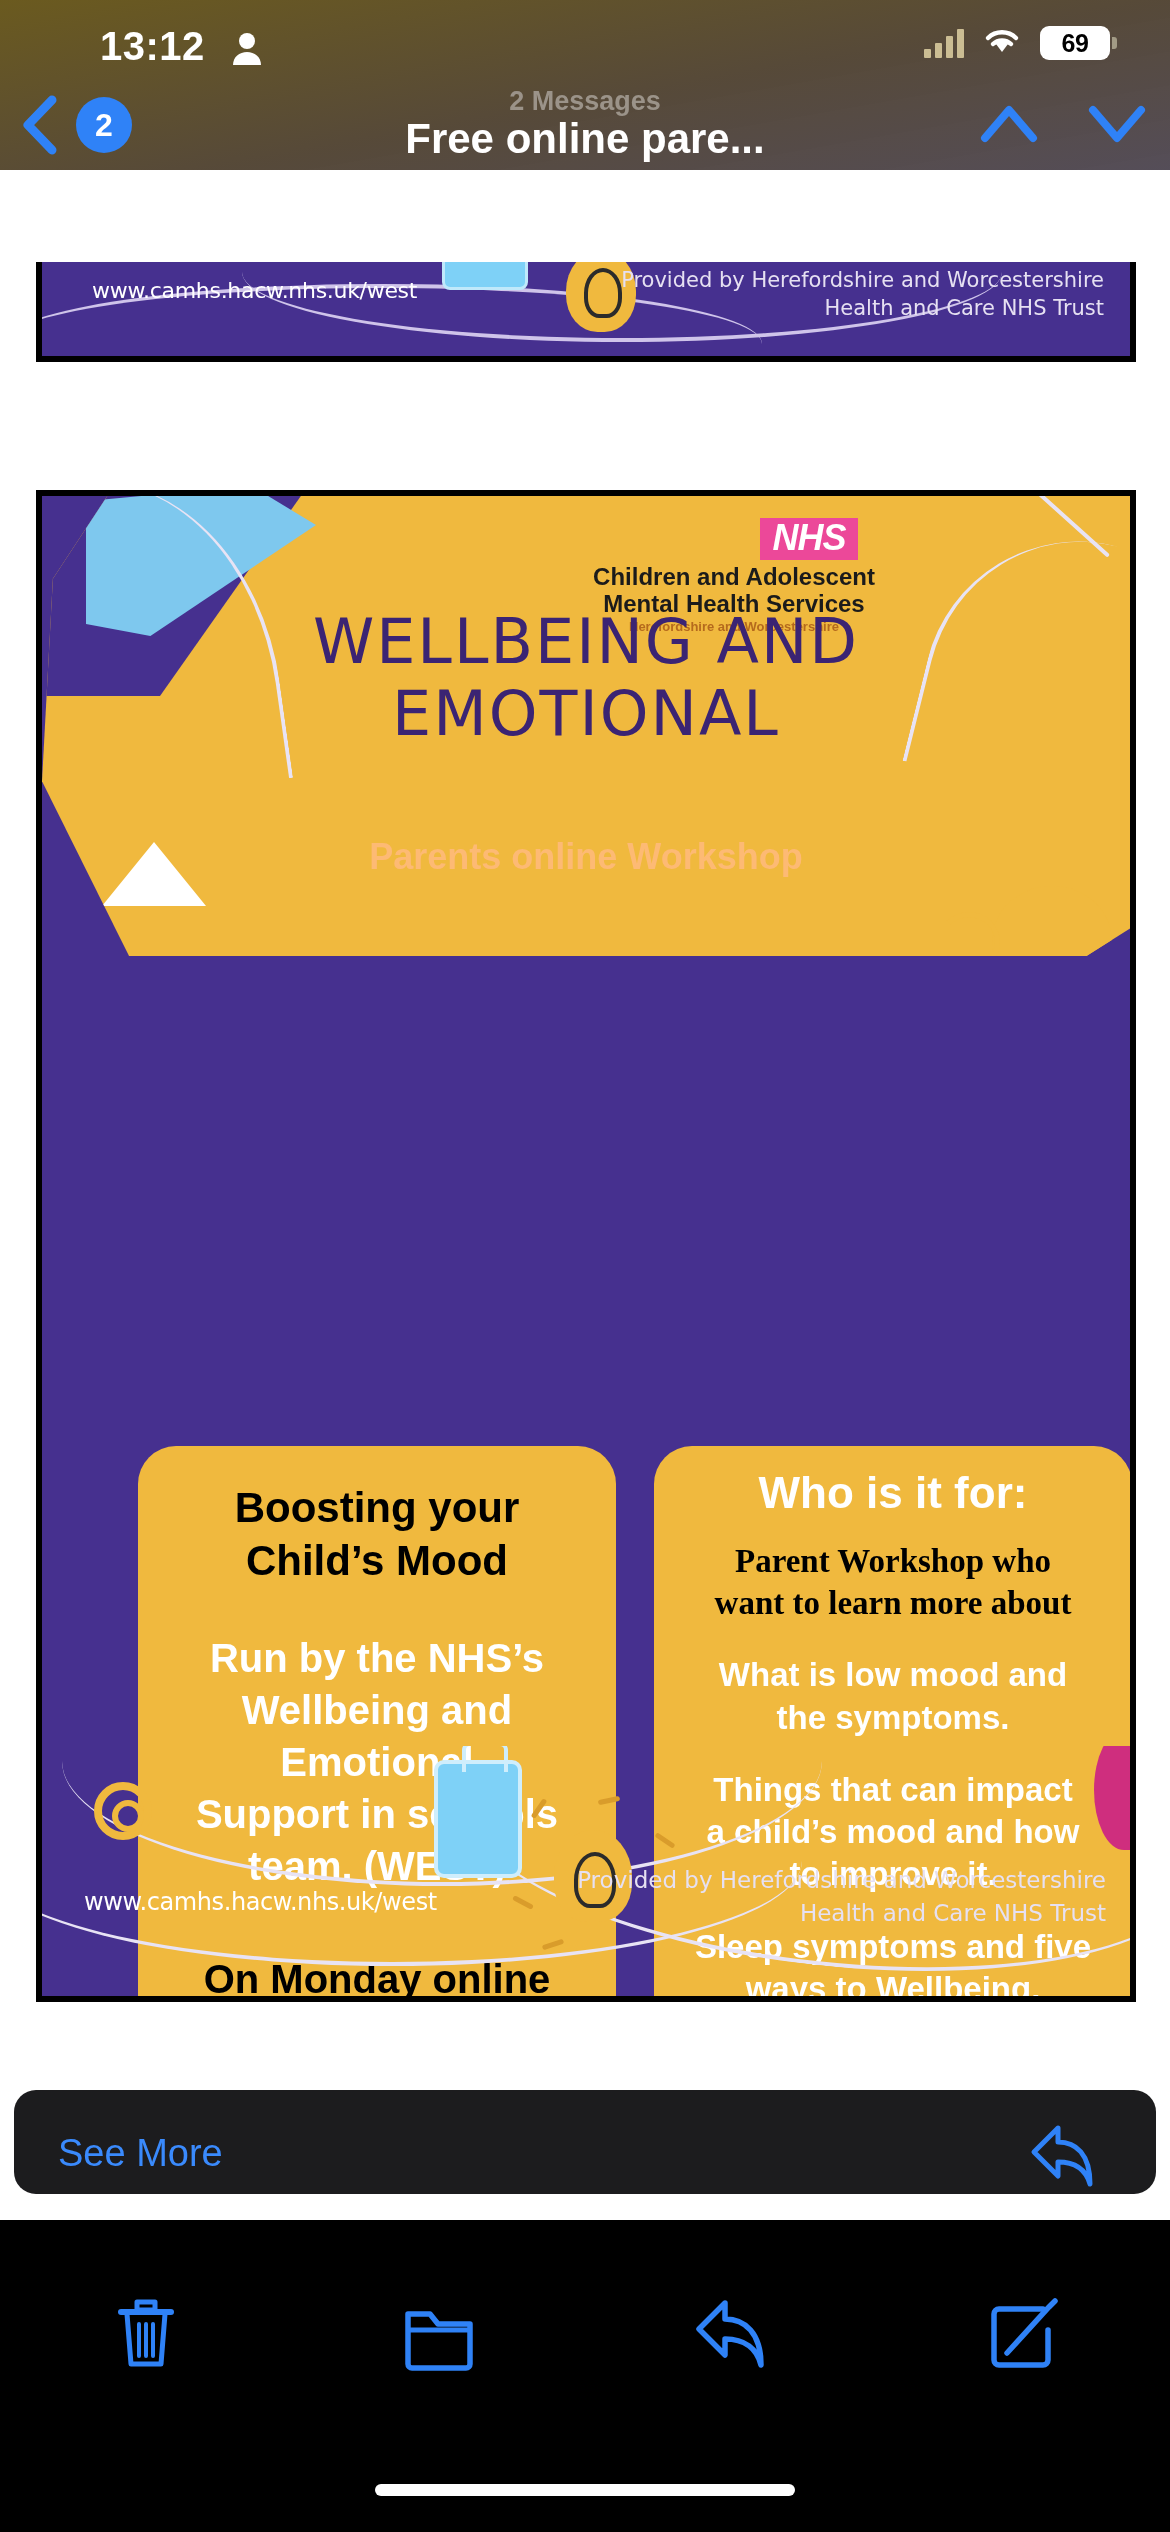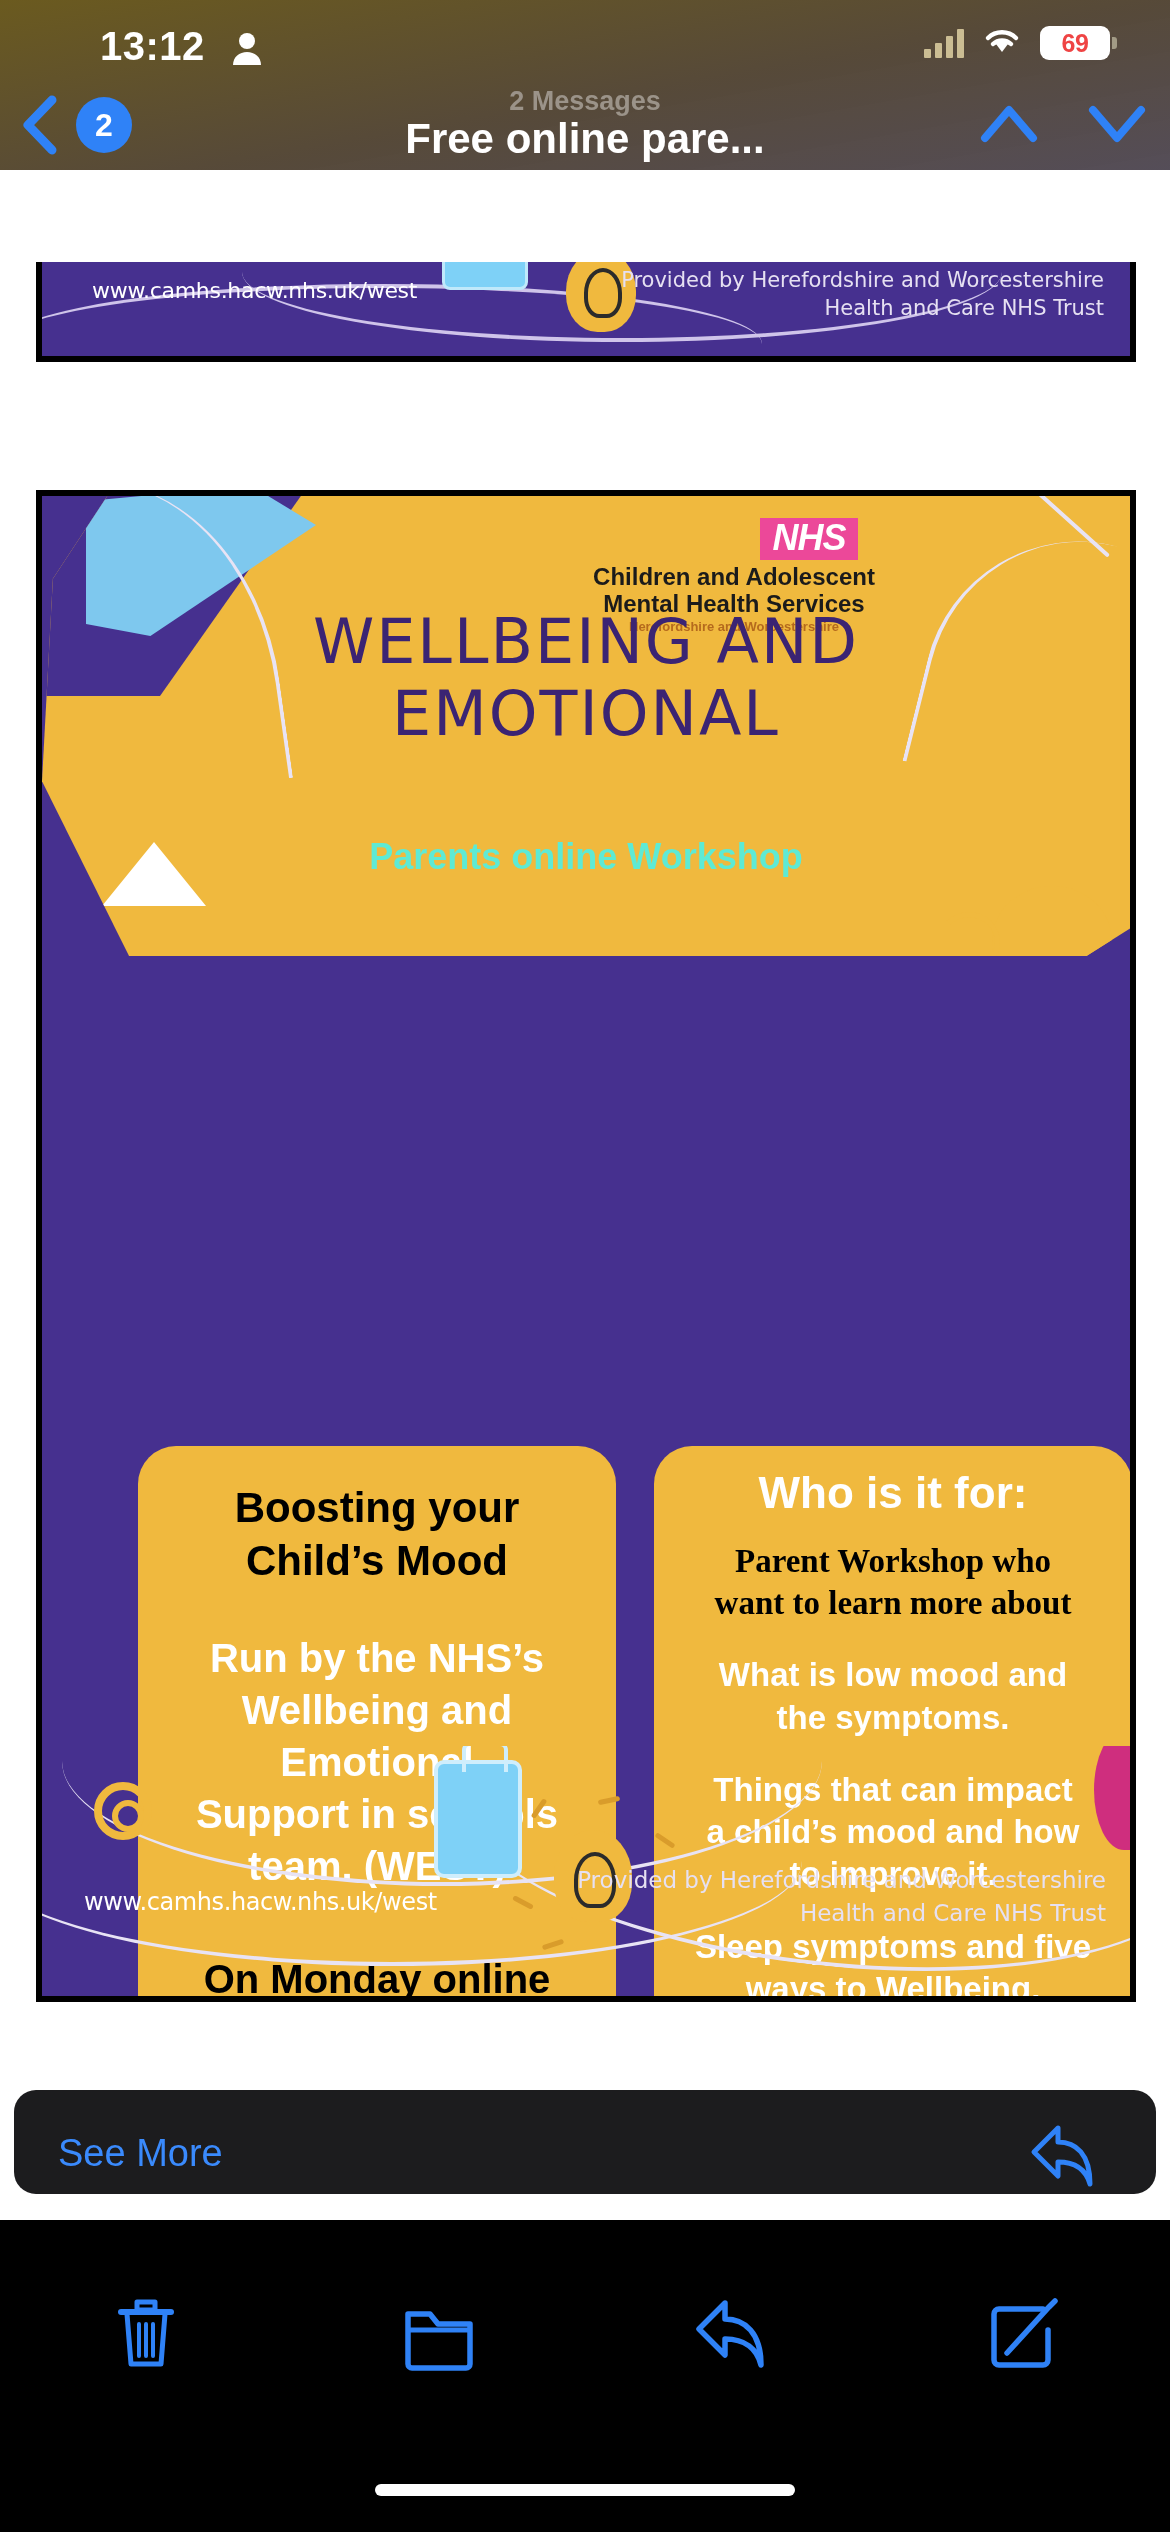--- a/index.html
+++ b/index.html
@@ -109,21 +109,21 @@
   .nhs-l2 { font-size:24px; font-weight:bold; color:#1b1b1b; line-height:1.15; }
   .nhs-l3 { font-size:13px; font-weight:bold; color:#b56a1d; line-height:1.2; margin-top:1px; }
 
   .poster-title {
     position:absolute; left:0; top:110px; width:1088px; text-align:center;
     color:#3b2473; font-size:62px; line-height:1.16;
     font-family:"DejaVu Sans", sans-serif; letter-spacing:2px;
   }
   .poster-sub {
     position:absolute; left:0; top:340px; width:1088px; text-align:center;
-    color:#5eead4; font-size:36px; font-weight:bold;
+    color:#fdba74; font-size:36px; font-weight:bold;
   }
 
   
   .card {
     position:absolute; background:#f0b93e; border-radius:38px;
   }
   .card-left { left:96px; top:950px; width:478px; height:865px; }
   .card-right { left:612px; top:950px; width:478px; height:660px; }
 
   .cl-title {
@@ -215,21 +215,21 @@
     font-size:40px; font-weight:bold; letter-spacing:0.5px;
   }
   .person-ico { position:absolute; left:232px; top:32px; }
   .status-right { position:absolute; right:60px; top:26px; display:flex; align-items:center; gap:18px; }
   .bars { display:flex; align-items:flex-end; gap:4px; height:30px; }
   .bars i { display:block; width:7px; background:#cbbd93; border-radius:1px; }
   .bars i:nth-child(1){height:9px;} .bars i:nth-child(2){height:15px;}
   .bars i:nth-child(3){height:22px;} .bars i:nth-child(4){height:29px;}
   .battery {
     position:relative; width:70px; height:34px; background:#fff; border-radius:9px;
-    color:#ef4444; font-size:25px; font-weight:bold; display:flex; align-items:center;
+    color:#000000; font-size:25px; font-weight:bold; display:flex; align-items:center;
     justify-content:center; letter-spacing:-0.5px;
   }
   .battery::after {
     content:""; position:absolute; right:-7px; top:11px; width:5px; height:12px;
     background:#a29b86; border-radius:0 3px 3px 0;
   }
   .nav { position:absolute; left:0; top:88px; width:1170px; height:82px; }
   .nav-back { position:absolute; left:18px; top:6px; display:flex; align-items:center; gap:12px; }
   .badge {
     width:56px; height:56px; border-radius:50%; background:#2f82f7; color:#fff;

